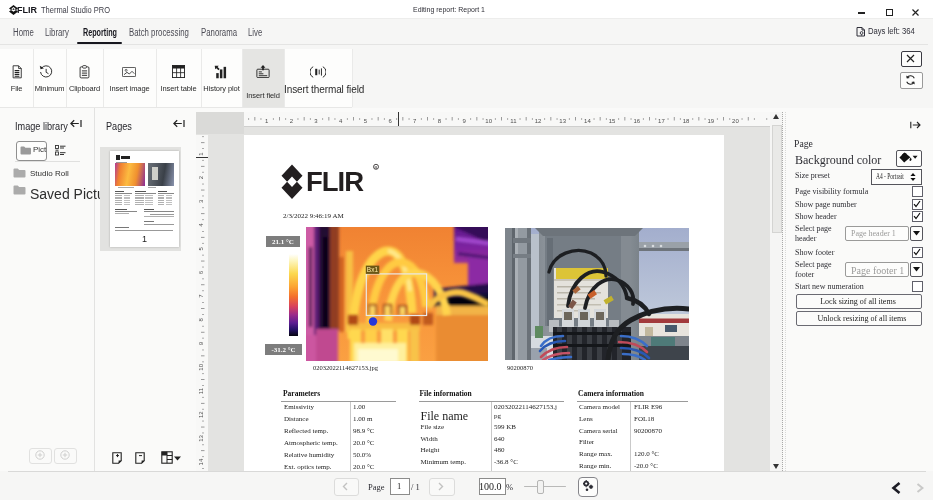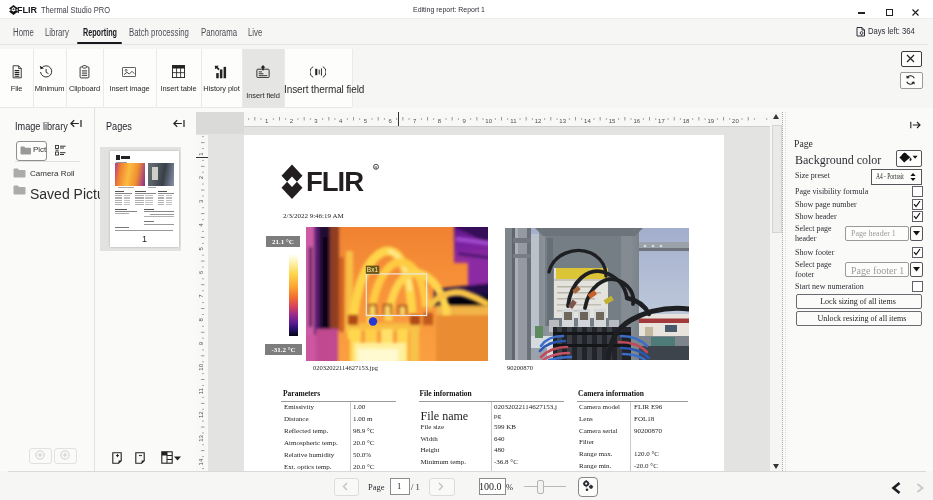--- a/index.html
+++ b/index.html
@@ -131,21 +131,21 @@
 <div class="t" style="left:33px;top:145px;font-size:8px;color:#333">Pict</div>
 <svg class="abs" style="left:55px;top:145px" width="11" height="11" viewBox="0 0 11 11">
   <rect x="0.5" y="0.5" width="3" height="3" fill="none" stroke="#333" stroke-width="0.9"></rect>
   <rect x="0.5" y="7" width="3" height="3" fill="none" stroke="#333" stroke-width="0.9"></rect>
   <path stroke="#333" stroke-width="1" d="M5 1.2 h5.5 M5 3 h4 M5 7.7 h5.5 M5 9.5 h4 M0.5 5.2 h3"></path>
 </svg>
 <div class="abs" style="left:15px;top:161px;width:65px;height:1px;background:#e0e0df"></div>
 <svg class="abs" style="left:13px;top:168px" width="13" height="10" viewBox="0 0 13 10">
       <path fill="#ababab" d="M0.5 1.5 q0-1 1-1 h3.2 l1.5 1.5 h5.3 q1 0 1 1 v5.5 q0 1-1 1 h-10 q-1 0-1-1 z"></path>
     </svg>
-<div class="t" style="left:30px;top:169px;font-size:8px;color:#2e2e2e">Camera Roll</div>
+<div class="t" style="left:30px;top:169px;font-size:8px;color:#2e2e2e">Studio Roll</div>
 <svg class="abs" style="left:13px;top:185px" width="13" height="10" viewBox="0 0 13 10">
       <path fill="#ababab" d="M0.5 1.5 q0-1 1-1 h3.2 l1.5 1.5 h5.3 q1 0 1 1 v5.5 q0 1-1 1 h-10 q-1 0-1-1 z"></path>
     </svg>
 <div class="t" style="left:30px;top:186px;font-size:14px;color:#2e2e2e">Saved Pictures</div>
 <div class="abs" style="left:29px;top:448px;width:21px;height:14px;border:1px solid #e1e1e0;border-radius:3px"></div>
 <svg class="abs" style="left:35px;top:450px" width="10" height="10" viewBox="0 0 10 10">
       <circle cx="5" cy="5" r="4.2" fill="none" stroke="#cfcfce" stroke-width="1"></circle>
       <path stroke="#cfcfce" stroke-width="1" d="M5 2.8 v4.4 M2.8 5 h4.4"></path>
     </svg>
 <div class="abs" style="left:54px;top:448px;width:21px;height:14px;border:1px solid #e1e1e0;border-radius:3px"></div>

